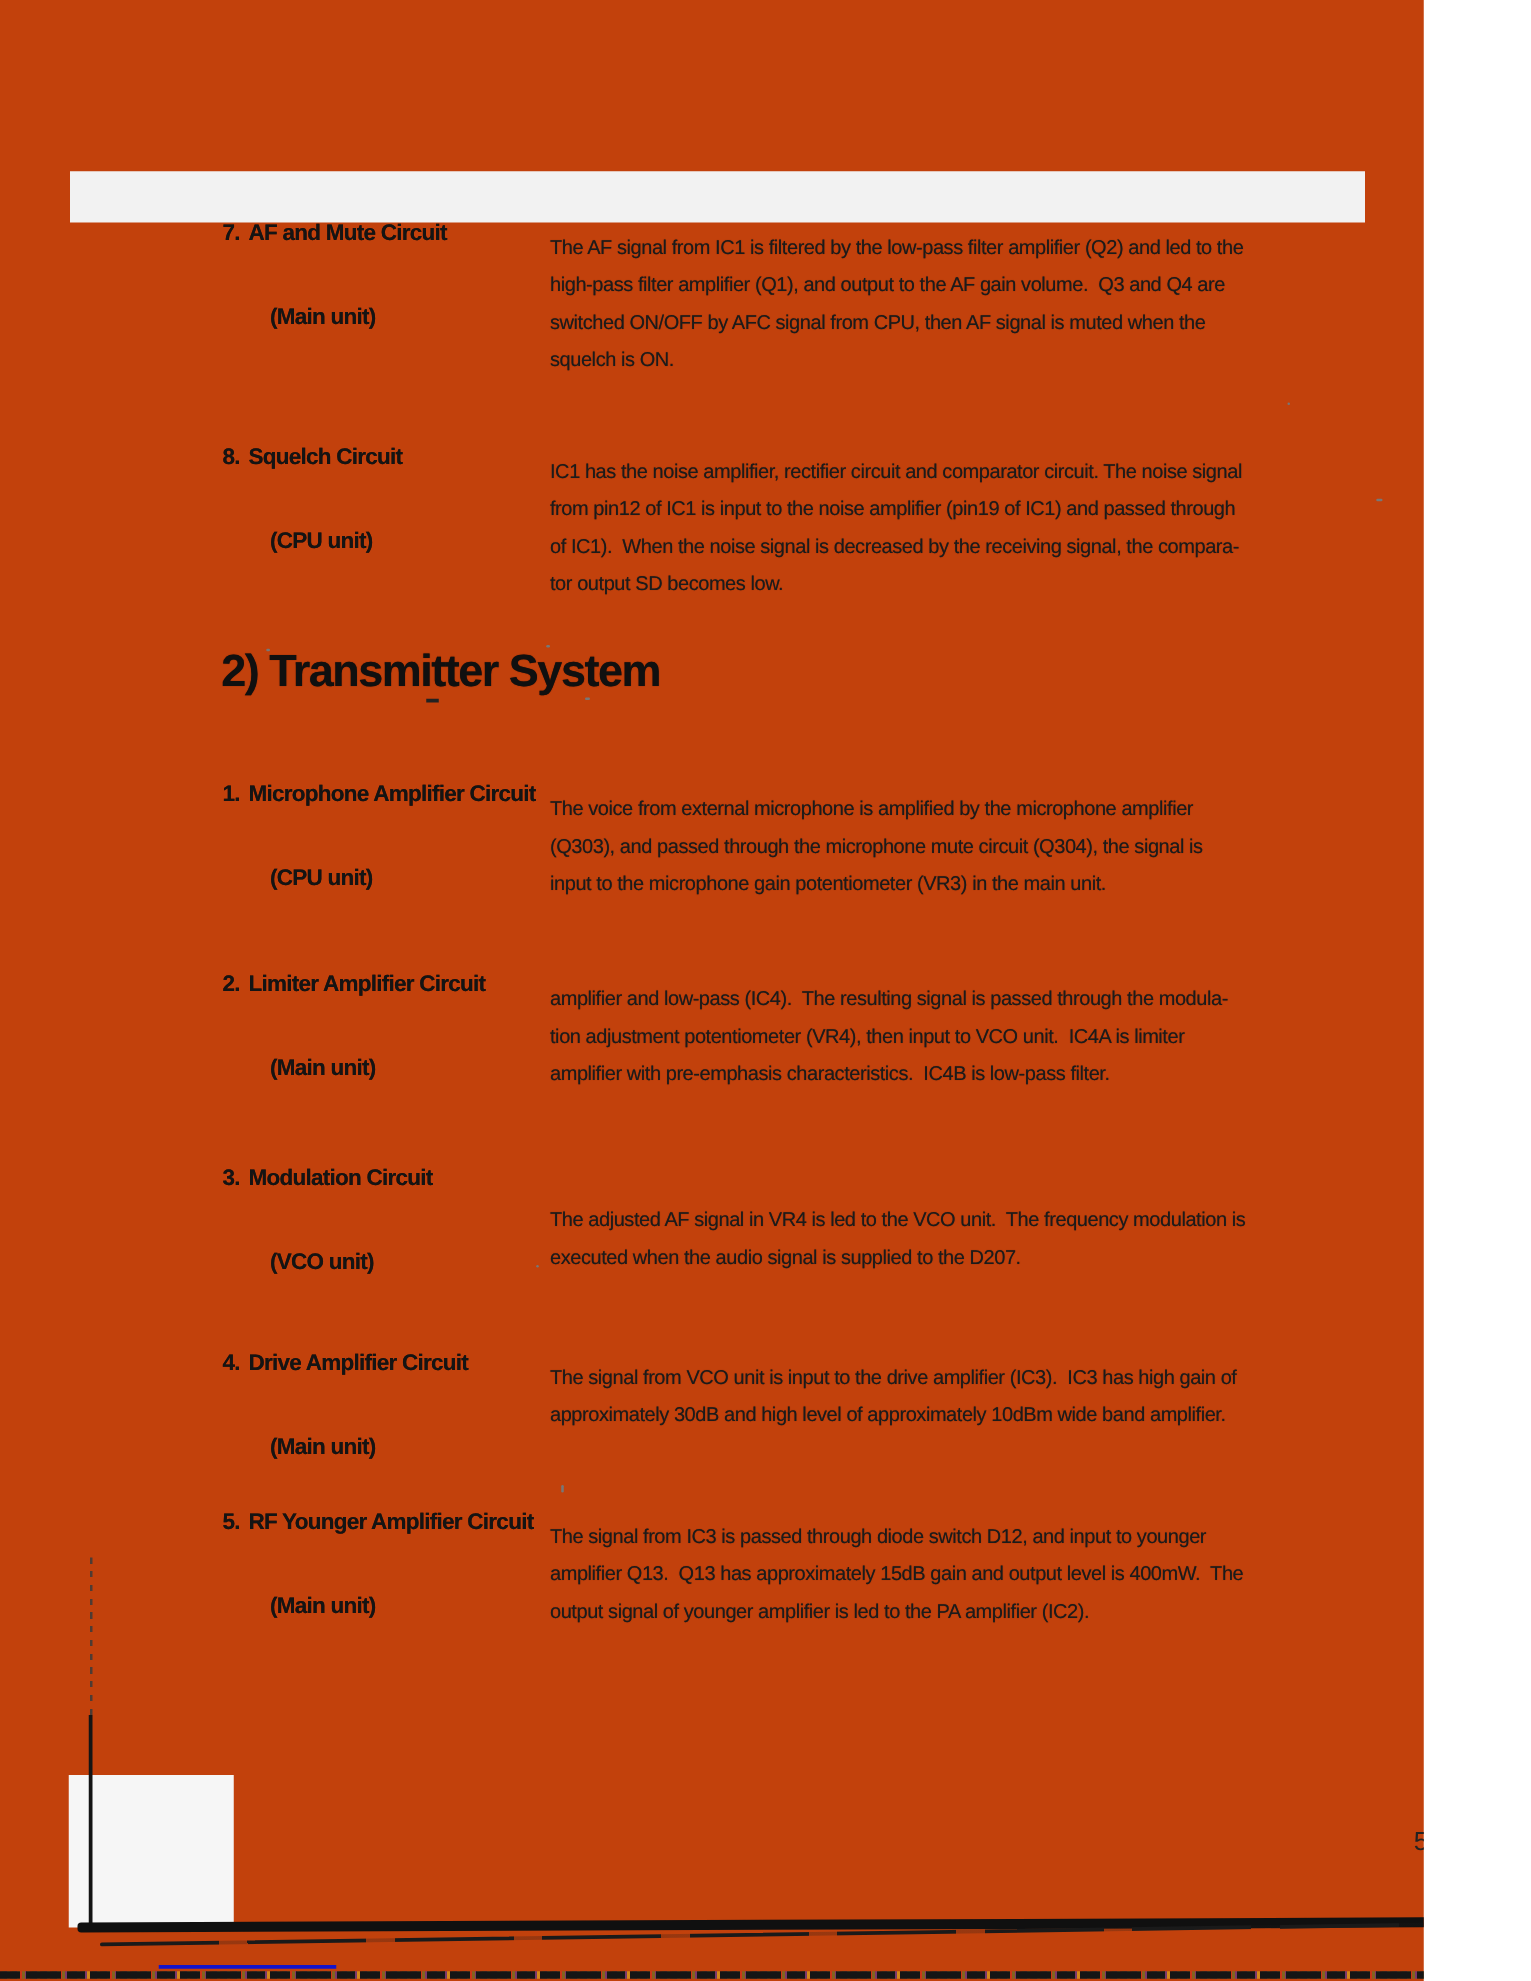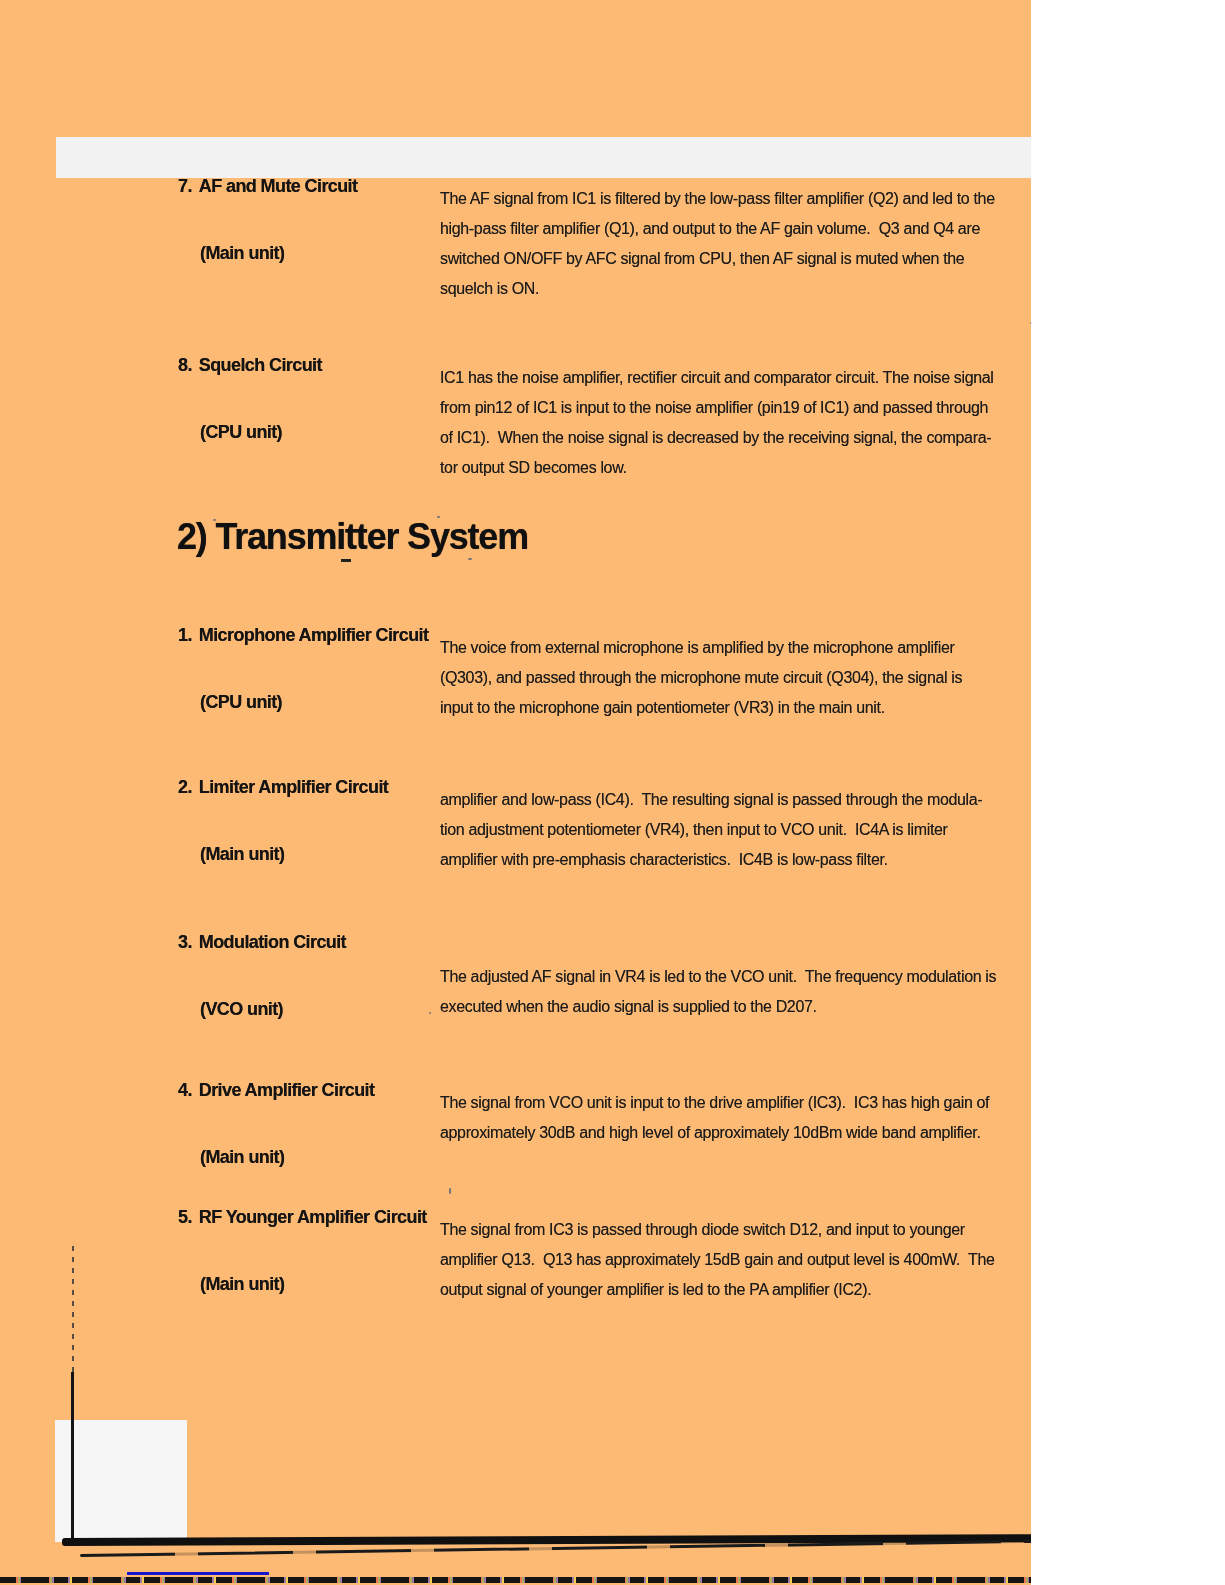--- a/index.html
+++ b/index.html
@@ -1,38 +1,38 @@
 <!DOCTYPE html>
 <html><head>
 <meta charset="utf-8">
 <style>
   html,body{margin:0;padding:0;background:#ffffff;}
   .page{
     position:relative;
-    width:1031px;height:1585px;
-    background:#fdba74;
+    width:1139px;height:1585px;
+    background:#c2410c;
     overflow:hidden;
     font-family:"Liberation Sans", sans-serif;
     color:#181818;
   }
   
   .wash{position:absolute;pointer-events:none;}
   .wash-top{left:56px;top:137px;width:1036px;height:41px;background:#f2f2f2;}
   .wash-bottomleft{left:55px;top:1420px;width:132px;height:122px;background:#f6f6f6;}
 
   
   .sec-head{
     position:absolute;left:178px;
     font-size:18px;font-weight:bold;letter-spacing:-0.6px;
     line-height:20px;white-space:pre;color:#141414;
     text-shadow:0 0 0.5px rgba(0,0,0,0.65);
   }
   .sec-num{display:inline-block;margin-right:7px;}
   .sec-unit{
-    margin-top:7px;margin-left:22px;
+    margin-top:7px;margin-left:38px;
     font-size:18px;font-weight:bold;letter-spacing:-0.6px;white-space:pre;
   }
   
   .body-block{position:absolute;left:440px;}
   .bline{
     font-size:16px;line-height:30px;letter-spacing:-0.35px;
     white-space:pre;color:#1b1b1b;
     text-shadow:0 0 0.6px rgba(20,20,20,0.6);
   }
   .big-heading{

